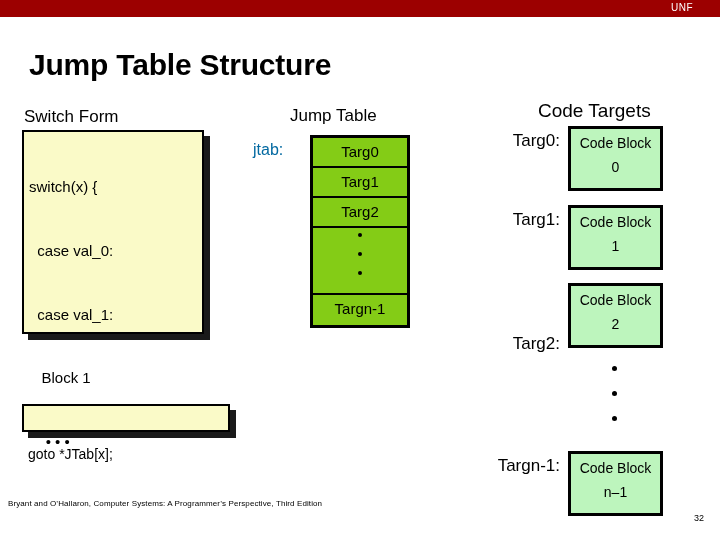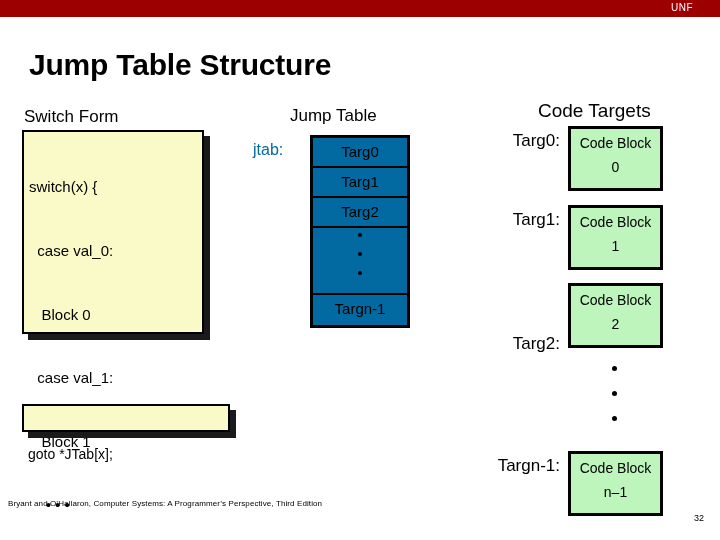--- a/index.html
+++ b/index.html
@@ -117,21 +117,21 @@
     position: absolute;
     left: 310px;
     top: 135px;
     width: 100px;
     border: 3px solid #000000;
     box-sizing: border-box;
     background: #CCCCEE;
   }
   .jt-cell {
     position: relative;
-    background: #0369a1;
+    background: #84cc16;
     border-bottom: 2px solid #000000;
     box-sizing: border-box;
     height: 30px;
     line-height: 27px;
     text-align: center;
     font-size: 15px;
     color: #000000;
   }
   .jt-cell.last { border-bottom: none; }
   .jt-cell.dots {
@@ -222,21 +222,20 @@
   </div>
 
   <div class="slide-title">Jump Table Structure</div>
 
   <div class="col-head switch-form">Switch Form</div>
   <div class="card-shadow" id="switch-card-shadow"></div>
   <div class="card" id="switch-card">
     <div class="code-lines">
       <div>switch(x) {</div>
       <div>  case val_0:</div>
-      <div>   Block 0</div>
       <div>  case val_1:</div>
       <div>   Block 1</div>
       <div>    • • •</div>
       
       
       
     </div>
   </div>
 
   <div class="card-shadow" id="goto-card-shadow"></div>

